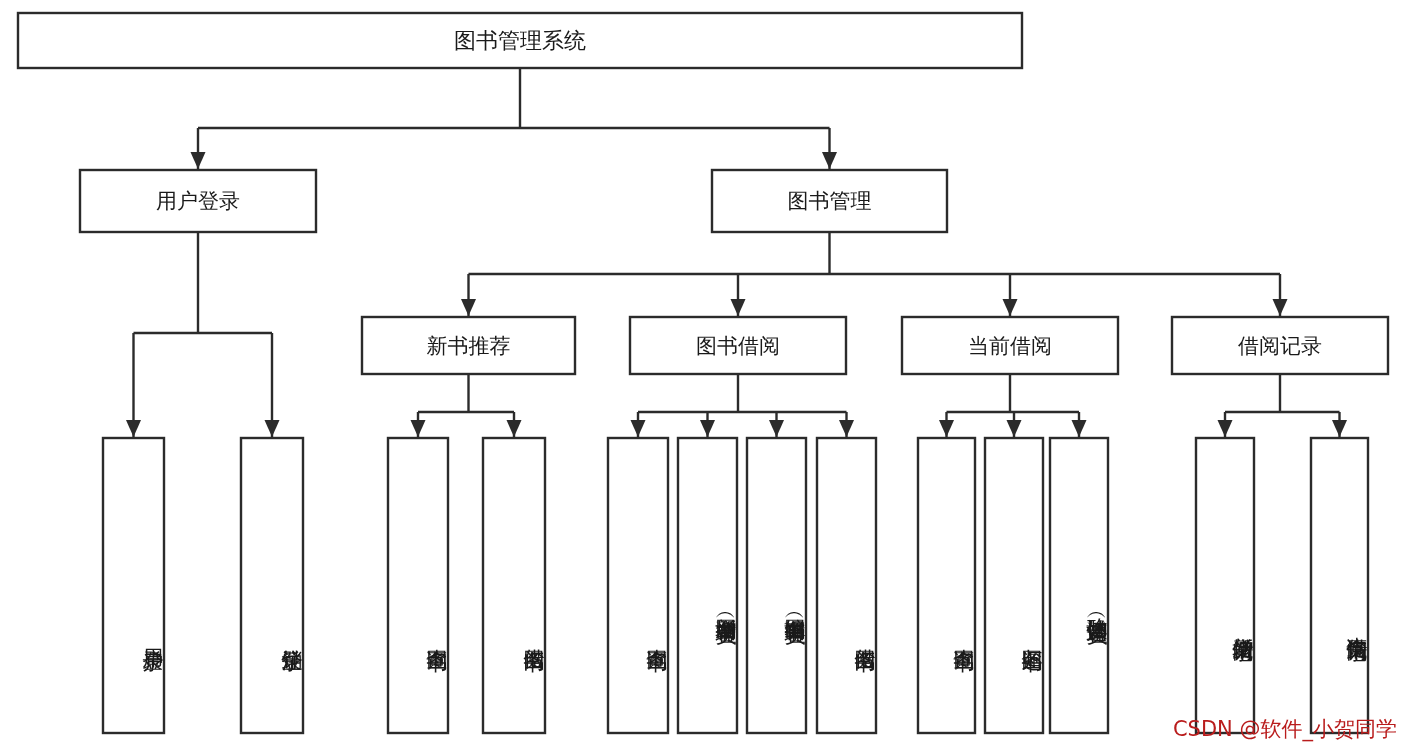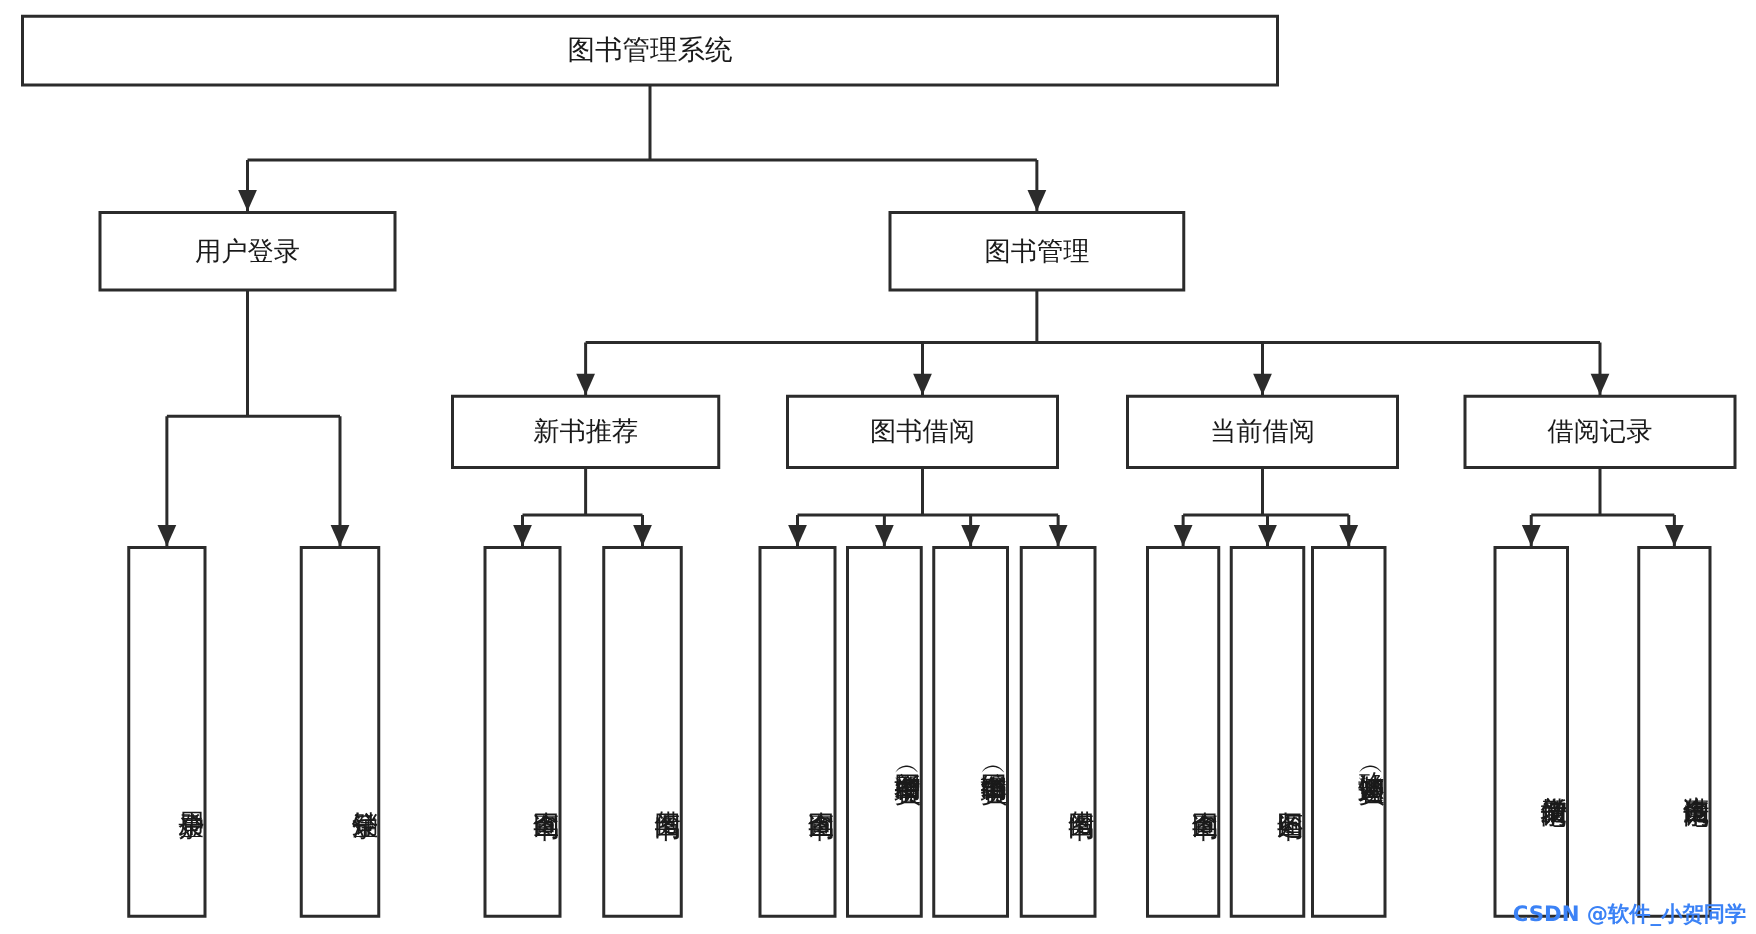--- a/index.html
+++ b/index.html
@@ -69,25 +69,24 @@
     display: flex;
     align-items: flex-start;
     justify-content: center;
     pointer-events: none;
   }
   .watermark {
     position: absolute;
     right: 8px;
     bottom: 4px;
     font-family: "DejaVu Sans", "Liberation Sans", sans-serif;
-    font-size: 17px;
-    color: #3b82f6;
+    font-size: 21px;
+    color: #b91c1c;
     white-space: nowrap;
     user-select: none;
-    font-weight: bold;
   }
 </style>
 </head>
 <body>
 
 <div id="diagram-root">
 
   <svg id="tree-svg" viewBox="0 0 1405 747">
     <g id="connectors-layer">
         <line x1="520" y1="68" x2="520" y2="128" class="connector"></line>

